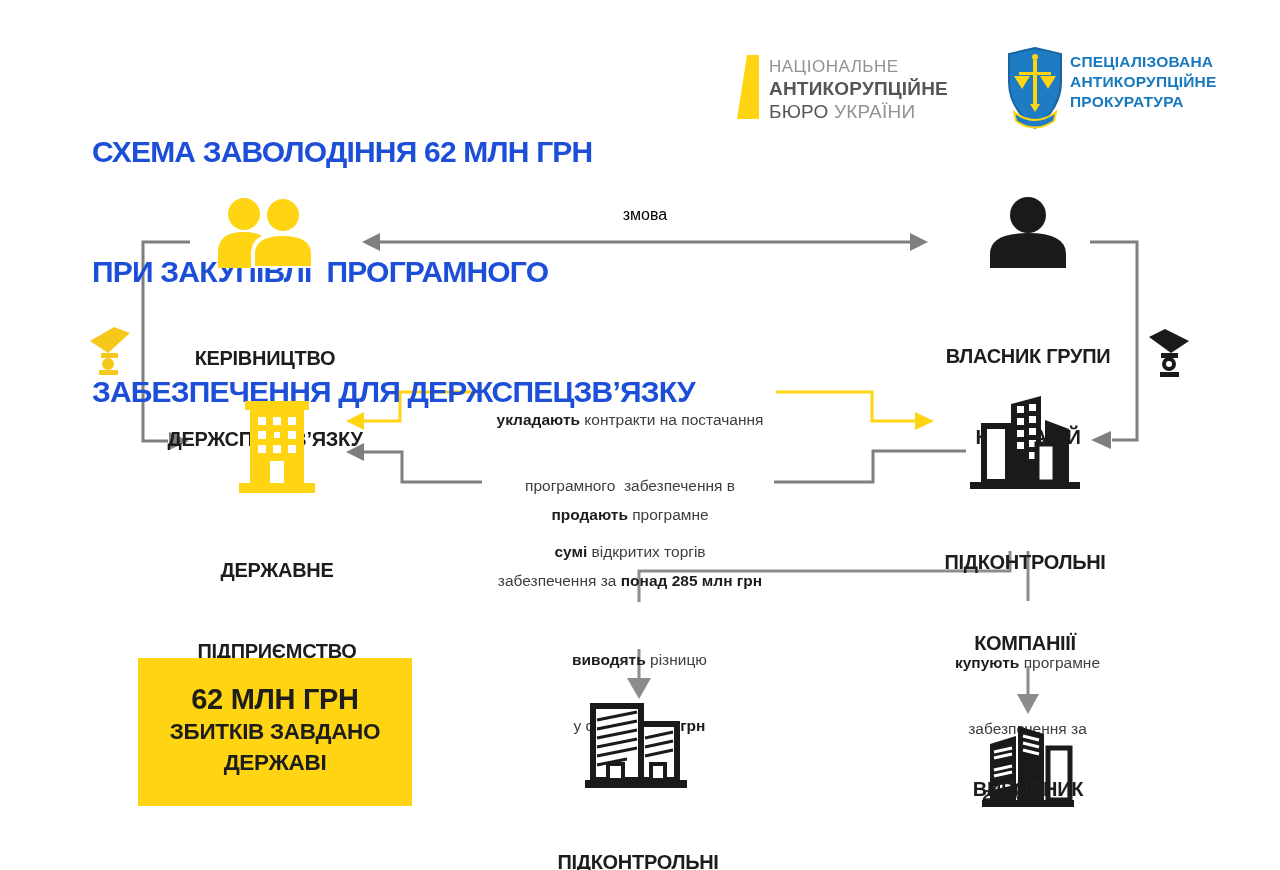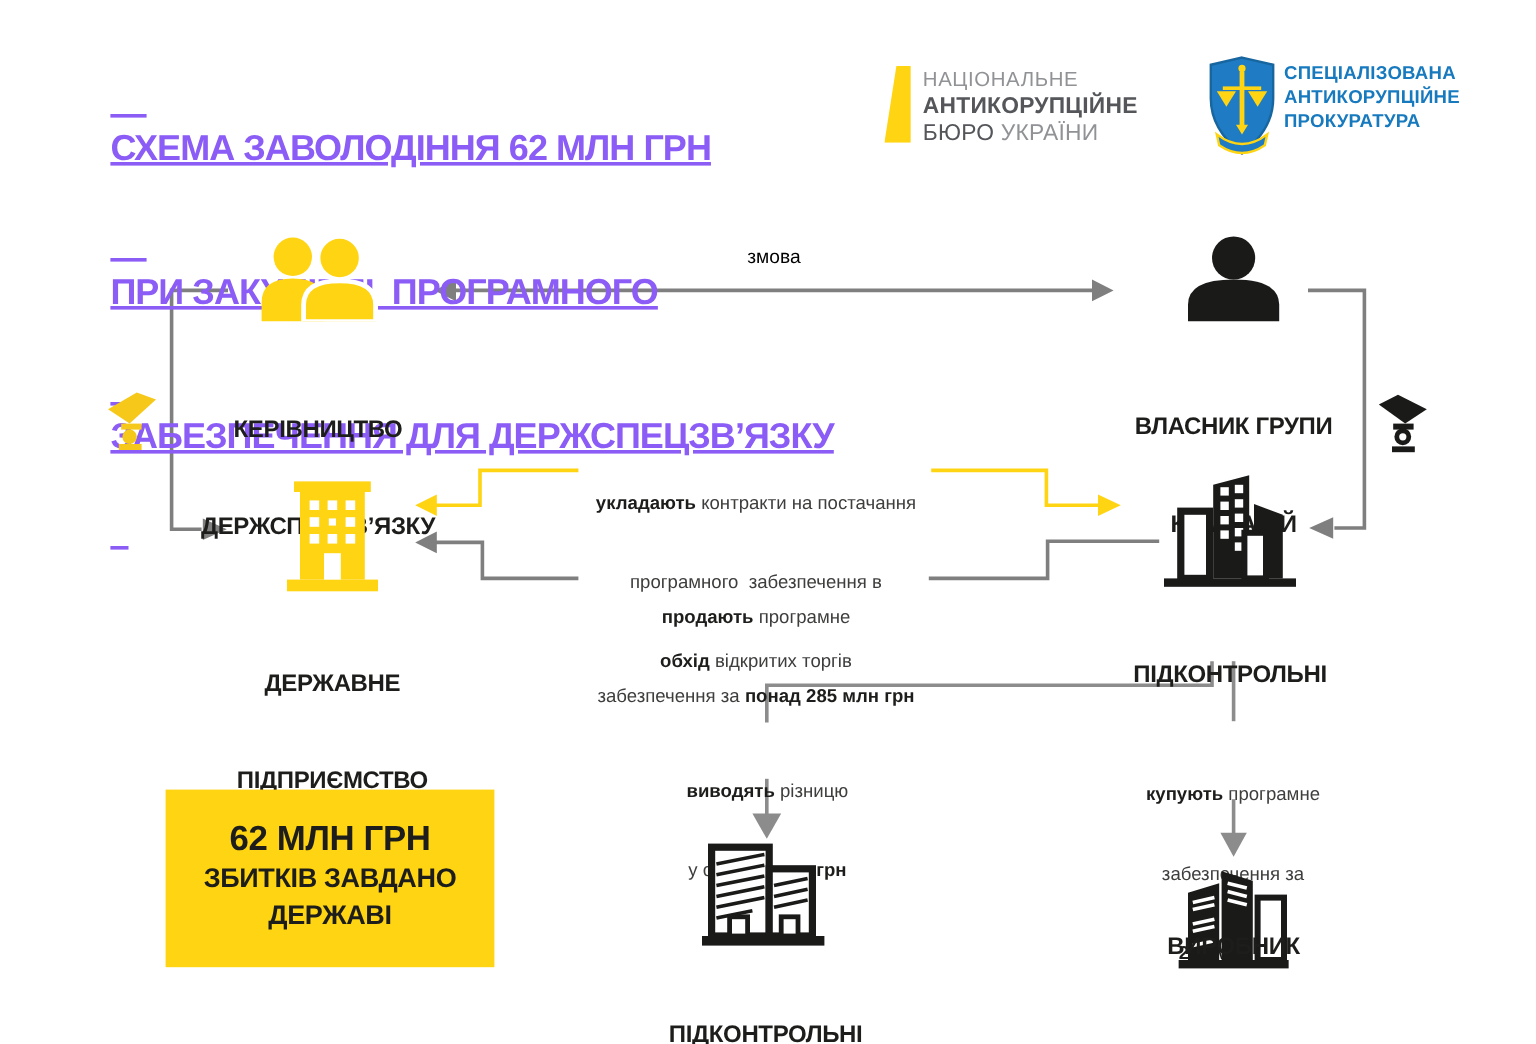--- a/index.html
+++ b/index.html
@@ -1,21 +1,21 @@
 <!DOCTYPE html>
 <html><head>
 <meta charset="utf-8">
 <style>
   html,body{margin:0;padding:0;background:#fff;}
   .canvas{position:relative;width:1280px;height:870px;background:#ffffff;overflow:hidden;
           font-family:"Liberation Sans","DejaVu Sans",sans-serif;}
   .abs{position:absolute;}
   .overlay{position:absolute;left:0;top:0;width:1280px;height:870px;}
-  .title{left:92px;top:24px;width:620px;font-size:30px;line-height:40px;font-weight:800;
-         color:#8b5cf6;letter-spacing:-0.8px;white-space:pre-wrap;text-decoration:underline;}
+  .title{left:92px;top:52px;width:620px;font-size:30px;line-height:40px;font-weight:800;
+         color:#1d4ed8;letter-spacing:-0.8px;white-space:pre-wrap;}
   .nodelabel{font-size:20px;line-height:27px;font-weight:800;color:#1D1D1B;text-align:center;
              letter-spacing:-0.3px;white-space:pre-wrap;}
   .edgetext{font-size:15.5px;line-height:22px;text-align:center;color:#3E3E3D;white-space:pre-wrap;}
   .edgetext .b{font-weight:700;color:#1D1D1B;}
   .collusion-label{font-size:16px;font-weight:400;color:#000000;text-align:center;}
   .nabu-l1{font-size:17px;line-height:21px;color:#909295;letter-spacing:0.5px;}
   .nabu-l2{font-size:19px;line-height:23px;font-weight:700;color:#54565A;letter-spacing:0.2px;}
   .nabu-l3{font-size:19px;line-height:23px;color:#909295;letter-spacing:0.2px;}
   .nabu-l3 .b{font-weight:400;color:#54565A;}
   .sap-text{font-size:15.5px;line-height:20px;font-weight:700;color:#1779BE;letter-spacing:0.2px;}
@@ -178,26 +178,27 @@
       <rect x="50" y="50" width="7" height="7"></rect>
         <rect x="62" y="48" width="7" height="7"></rect>
       <rect x="62" y="60" width="7" height="7"></rect>
     </g>
     <polygon points="78,28 102,37 102,90 78,90" fill="#1A1A19"></polygon>
     <rect x="70" y="52" width="18" height="38" fill="#ffffff" stroke="#1A1A19" stroke-width="5"></rect>
     <rect x="3" y="90" width="110" height="7" fill="#1A1A19"></rect>
   </svg>
   <div class="abs nodelabel" style="left:925px;top:495px;width:200px">
     <div>ПІДКОНТРОЛЬНІ</div>
+    <div>КОМПАНІІЇ</div>
   </div>
 
   <div class="abs edgetext" style="left:470px;top:365px;width:320px">
     <div><span class="b">укладають</span><span> контракти на постачання</span></div>
     <div><span>програмного  забезпечення в</span></div>
-    <div><span class="b">обхід</span><span> відкритих торгів</span></div>
+    <div><span class="b">сумі</span><span> відкритих торгів</span></div>
   </div>
 
   <div class="abs edgetext" style="left:470px;top:460px;width:320px">
     <div><span class="b">продають</span><span> програмне</span></div>
     <div><span>забезпечення за </span><span class="b">понад 285 млн грн</span></div>
   </div>
 
   <div class="abs edgetext" style="left:537px;top:605px;width:205px">
     <div><span class="b">виводять</span><span> різницю</span></div>
     <div><span>у сумі  </span><span class="b">62 млн грн</span></div>

